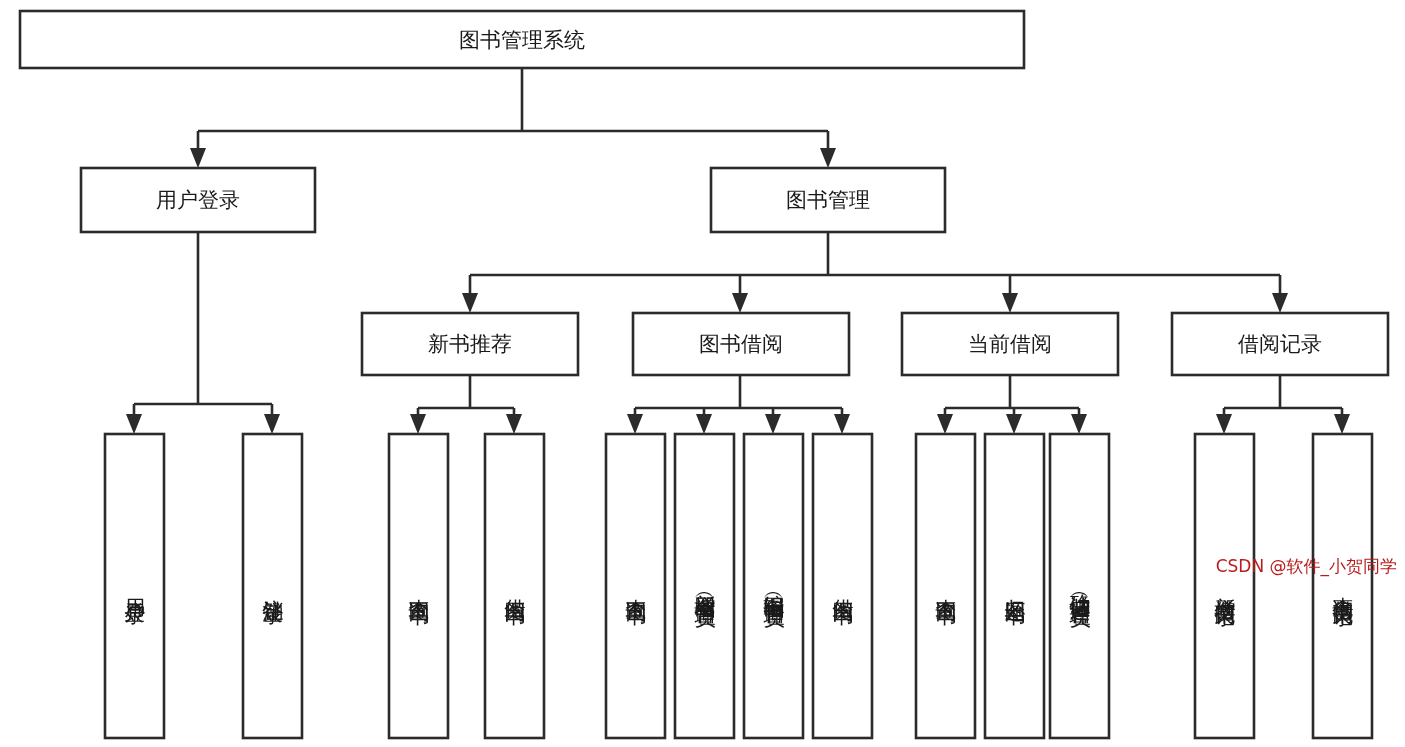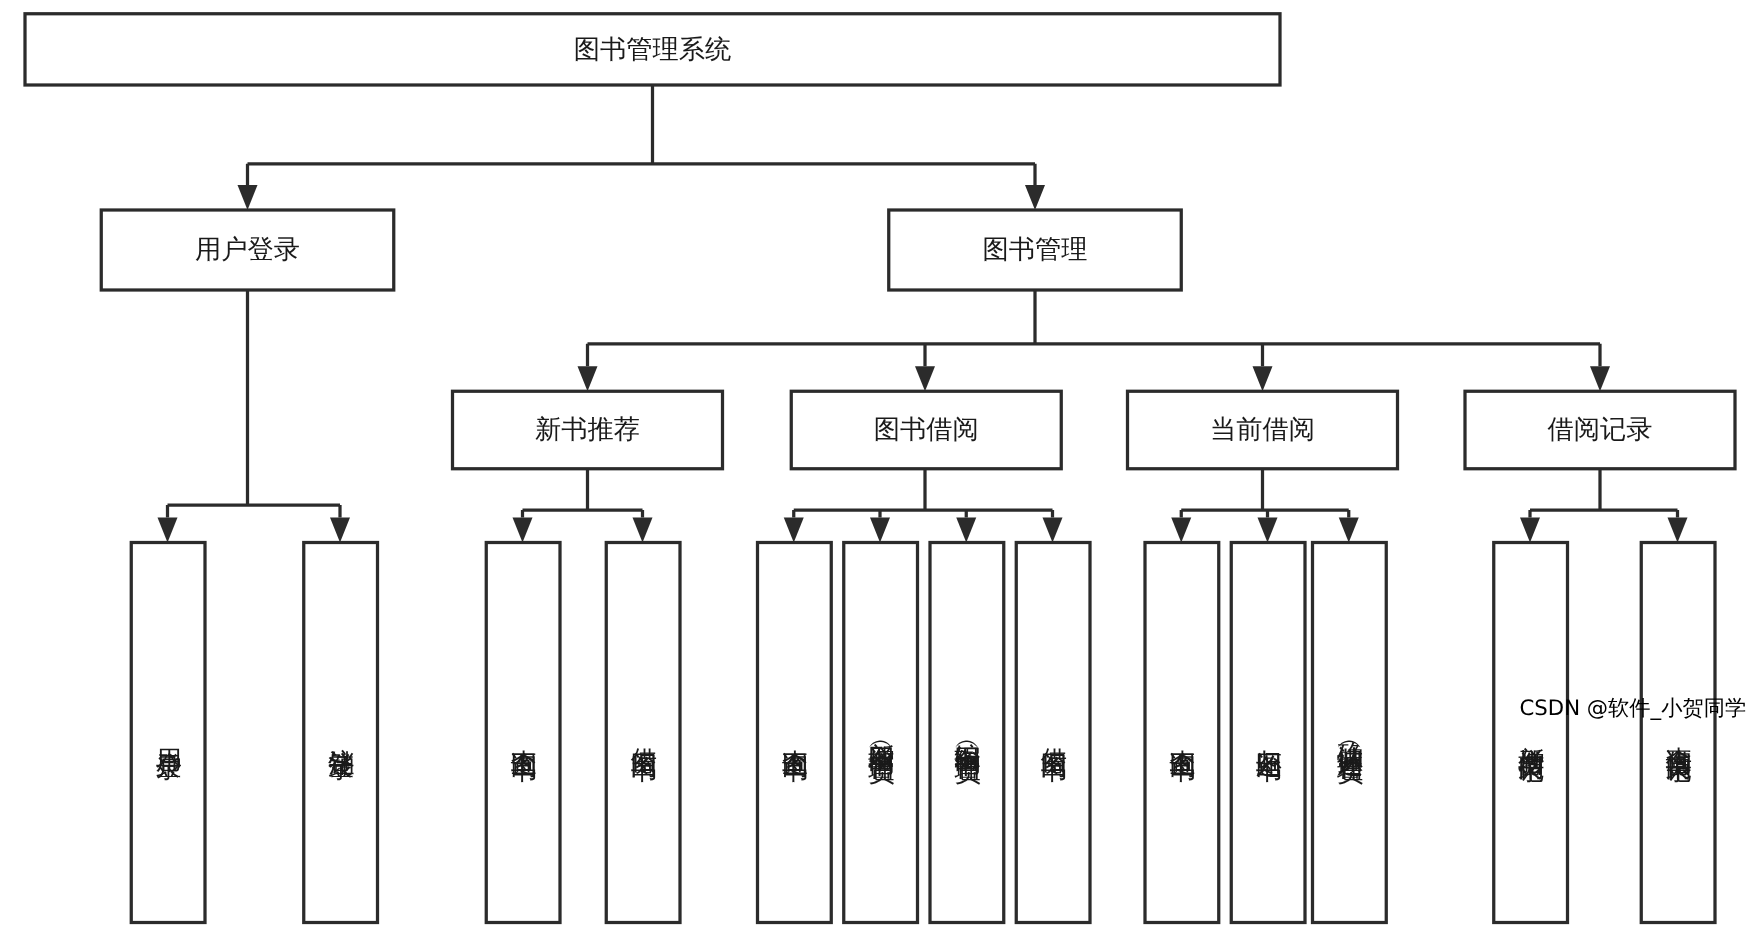--- a/index.html
+++ b/index.html
@@ -61,21 +61,21 @@
     text-align: center;
     white-space: nowrap;
     pointer-events: none;
   }
   .watermark {
     position: absolute;
     right: 8px;
     bottom: 6px;
     font-family: "DejaVu Sans", "Liberation Sans", sans-serif;
     font-size: 17px;
-    color: #000000;
+    color: #b91c1c;
     white-space: nowrap;
   }
 </style>
 </head>
 <body>
 
 <div id="diagram-root">
 
   <svg id="diagram-svg" viewBox="0 0 1405 747">
 

